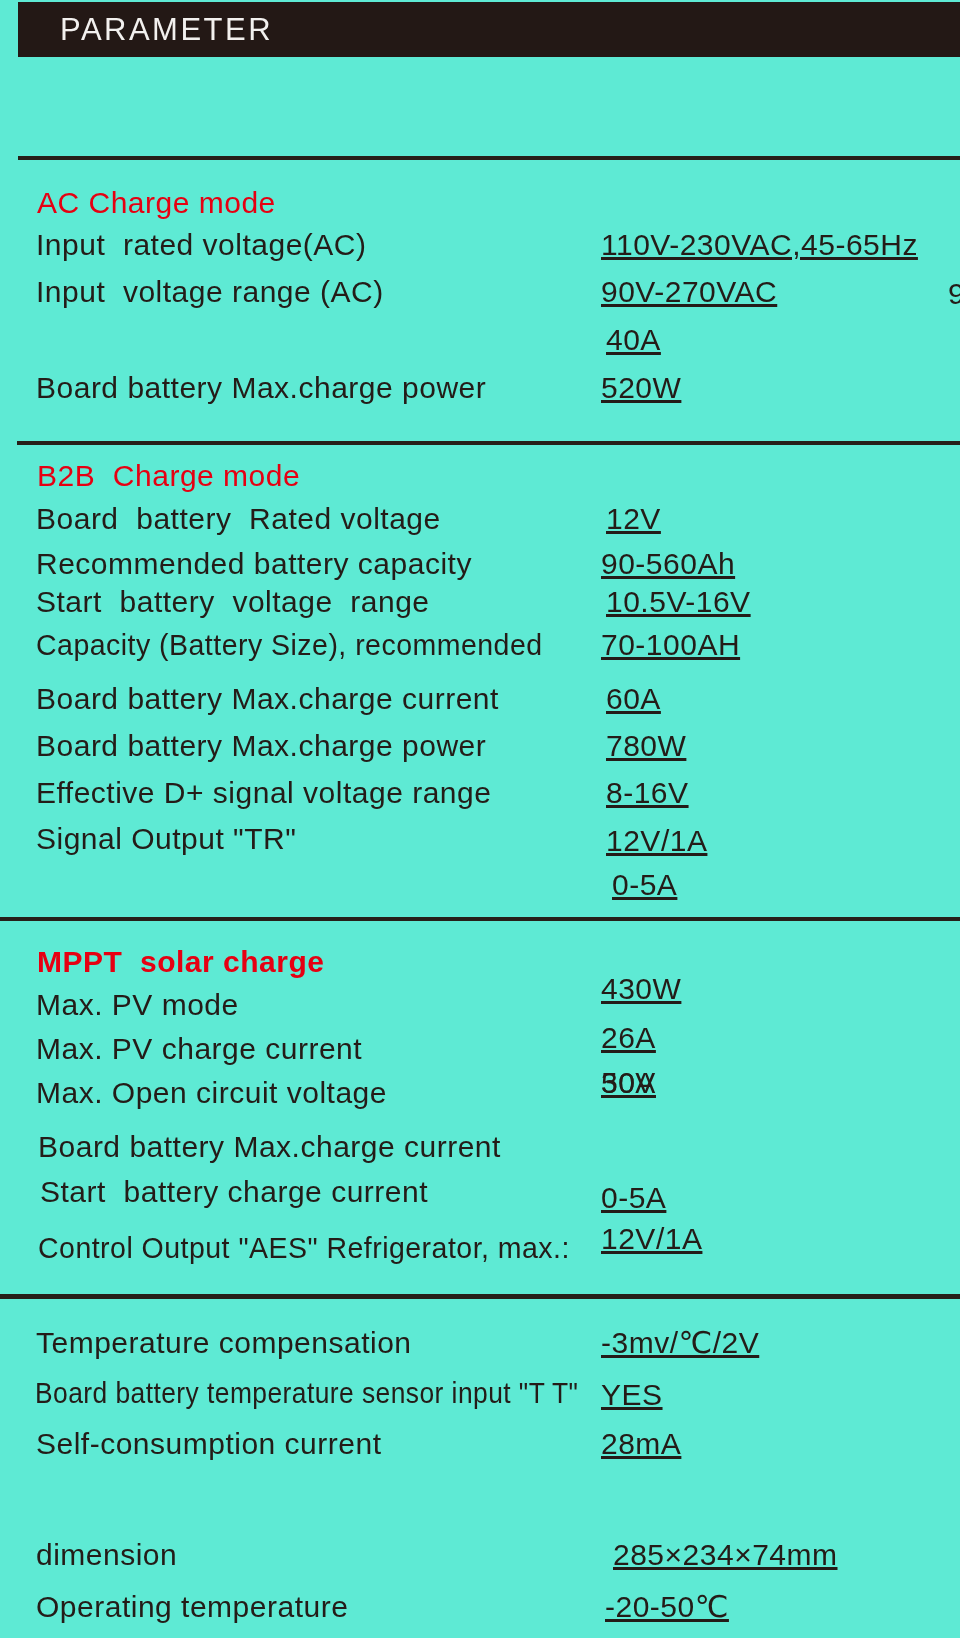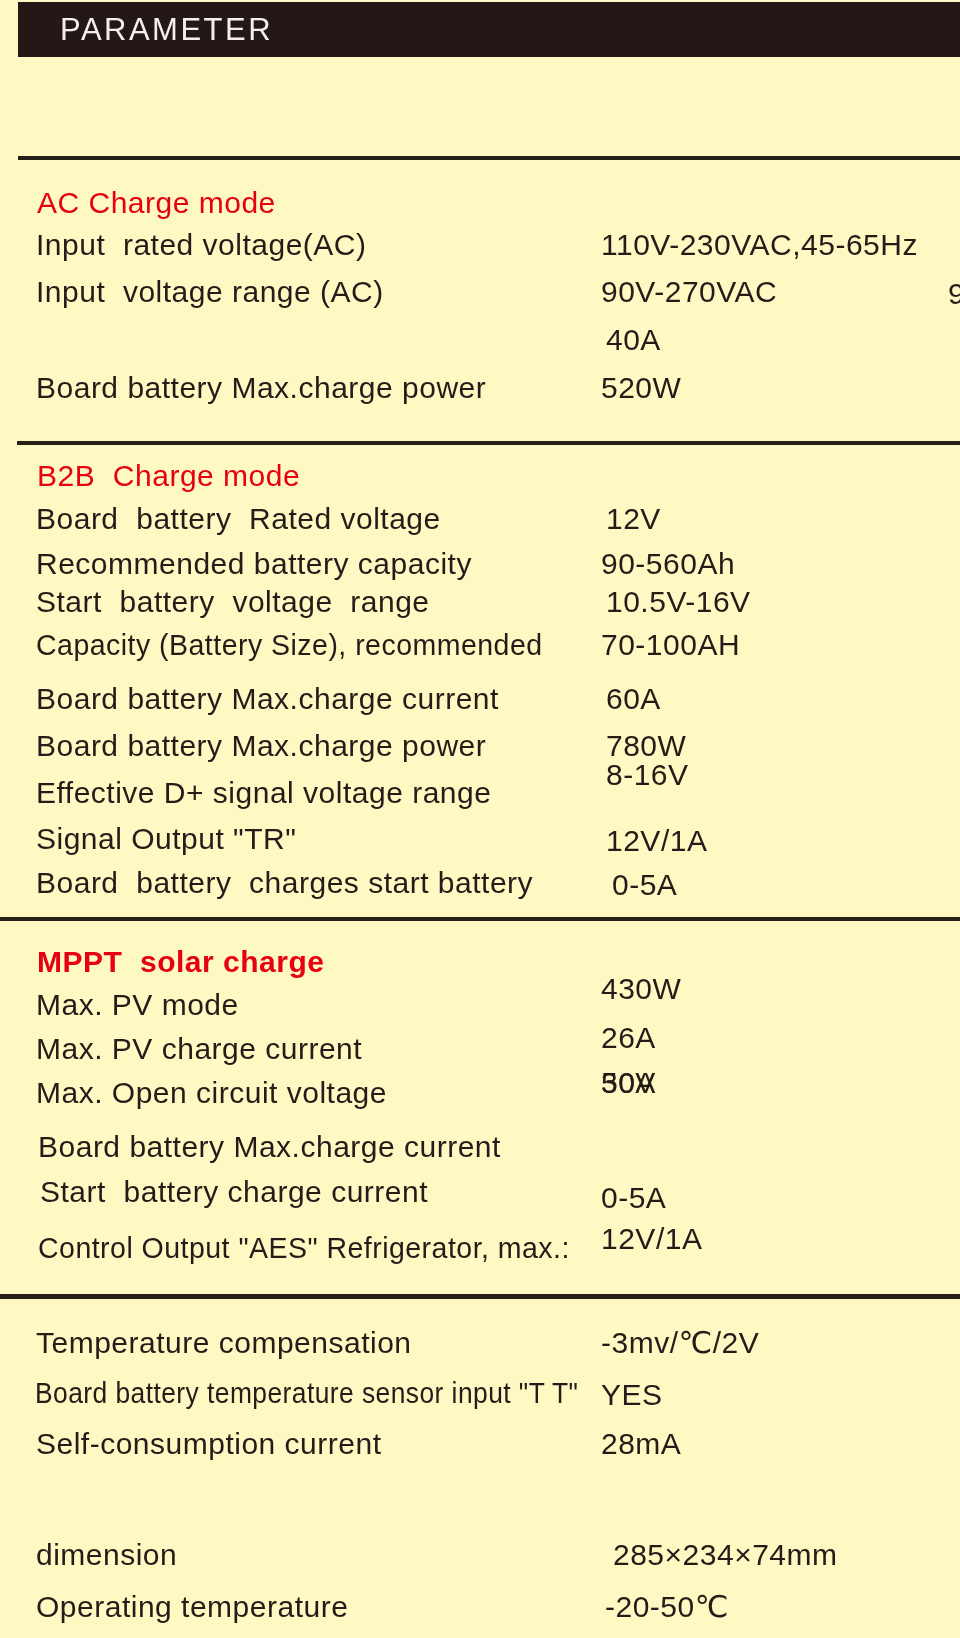--- a/index.html
+++ b/index.html
@@ -1,19 +1,19 @@
 <!DOCTYPE html>
 <html><head>
 <meta charset="utf-8">
 <style>
   html,body{margin:0;padding:0;background:#ffffff;}
   .page{
     position:relative;
     width:960px;height:1638px;
-    background:#fef9c3;
+    background:#5eead4;
     overflow:hidden;
     font-family:"Liberation Sans","DejaVu Sans",sans-serif;
     color:#241c18;
   }
   .titlebar{
     position:absolute;left:18px;right:0;top:2px;height:55px;
     background:#231815;
     display:flex;align-items:center;
   }
   .titlebar .ttl{
@@ -26,21 +26,21 @@
   .hr3{left:0;right:0;top:917px;height:4px;}
   .hr4{left:0;right:0;top:1294px;height:5px;}
   .t{
     position:absolute;
     font-size:30px;line-height:34px;
     letter-spacing:0.5px;
     white-space:pre;
     color:#241c18;
   }
   .lbl{left:36px;}
-  .val{left:601px;}
+  .val{left:601px;text-decoration:underline;}
   .sec-title{color:#e60012;}
   .bold{font-weight:bold;text-align:right;}
   .cond{transform:scaleX(0.88);transform-origin:left center;}
   .cond95{transform:scaleX(0.95);transform-origin:left center;}
   .clip9{left:948px;}
 </style>
 </head>
 <body>
 
 <div class="page">
@@ -70,24 +70,23 @@
   <span class="t val" style="top:547px">90-560Ah</span>
   <span class="t lbl" style="top:585px">Start  battery  voltage  range</span>
   <span class="t val" style="top:585px;left:606px">10.5V-16V</span>
   <span class="t lbl cond95" style="top:628px">Capacity (Battery Size), recommended</span>
   <span class="t val" style="top:628px">70-100AH</span>
   <span class="t lbl" style="top:682px">Board battery Max.charge current</span>
   <span class="t val" style="top:682px;left:606px">60A</span>
   <span class="t lbl" style="top:729px">Board battery Max.charge power</span>
   <span class="t val" style="top:729px;left:606px">780W</span>
   <span class="t lbl" style="top:776px">Effective D+ signal voltage range</span>
-  <span class="t val" style="top:758px;left:606px">8-16V</span>
+  <span class="t val" style="top:776px;left:606px">8-16V</span>
   <span class="t lbl" style="top:822px">Signal Output "TR"</span>
   <span class="t val" style="top:824px;left:606px">12V/1A</span>
-  <span class="t lbl" style="top:866px">Board  battery  charges start battery</span>
   <span class="t val" style="top:868px;left:612px">0-5A</span>
 
   <div class="hr hr3"></div>
 
   <span class="t sec-title bold" style="top:945px;left:37px">MPPT  solar charge</span>
   <span class="t lbl" style="top:988px">Max. PV mode</span>
   <span class="t val" style="top:972px">430W</span>
   <span class="t lbl" style="top:1032px">Max. PV charge current</span>
   <span class="t val" style="top:1021px">26A</span>
   <span class="t lbl" style="top:1076px">Max. Open circuit voltage</span>

